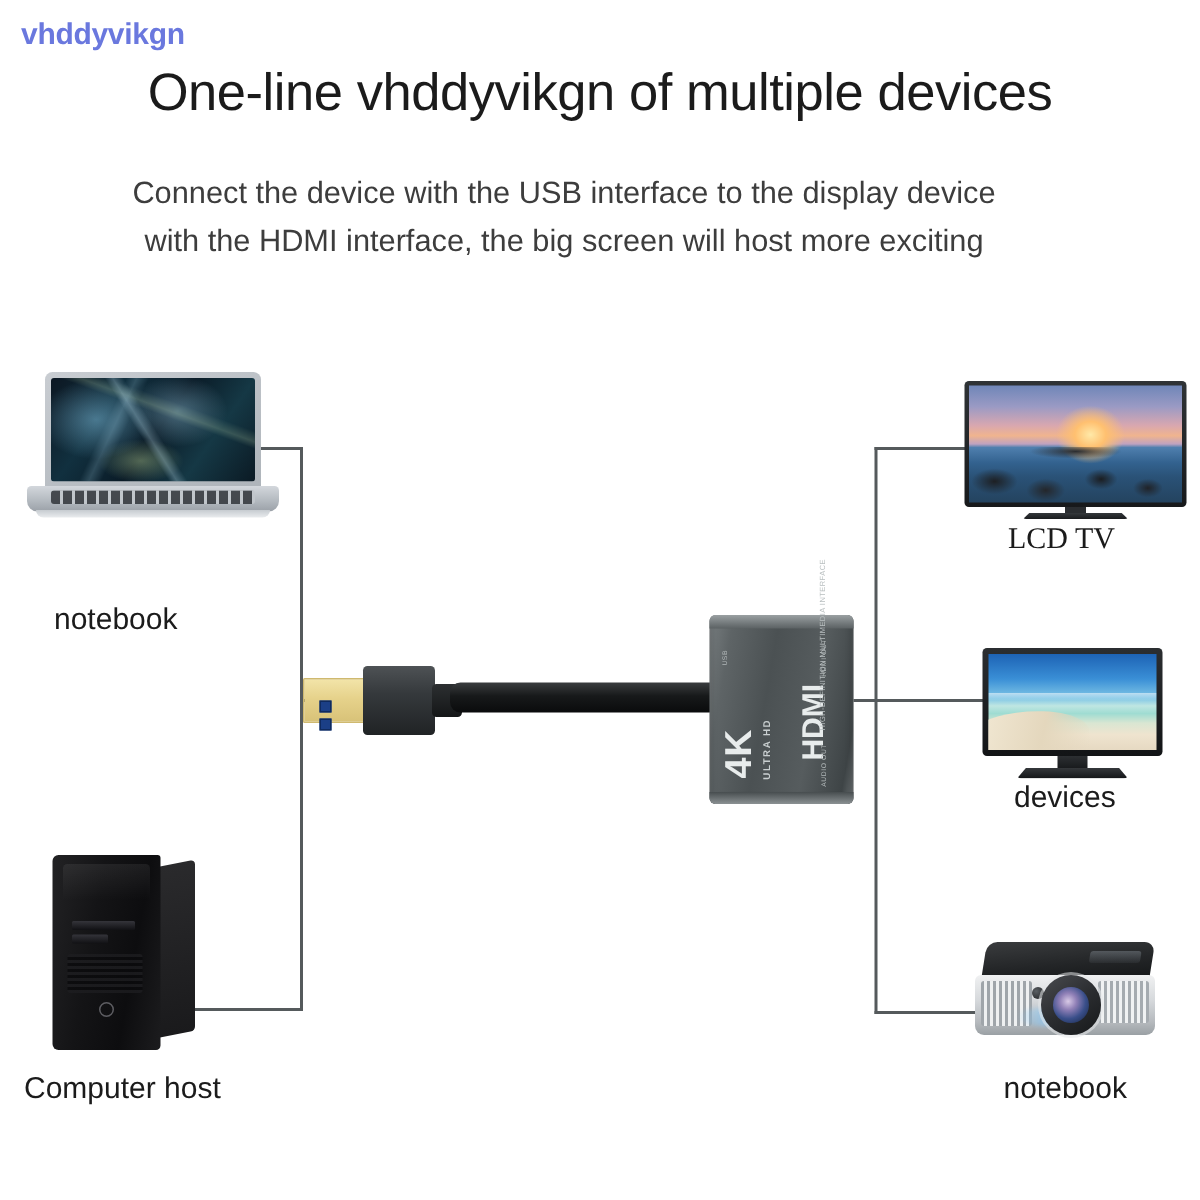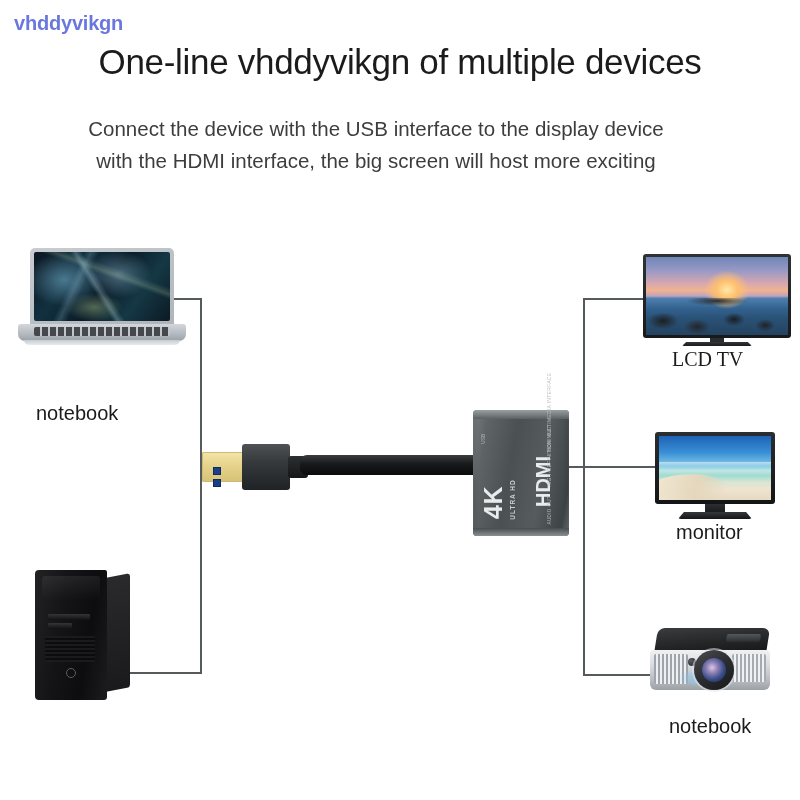--- a/index.html
+++ b/index.html
@@ -418,20 +418,21 @@
 
   <div class="tower">
     <div class="side"></div>
     <div class="front">
       <div class="bay b1"></div>
       <div class="bay b2"></div>
       <div class="grill"></div>
       <div class="pwr"></div>
     </div>
   </div>
+  <div class="dev-label" style="left:16px; top:715px;">Computer host</div>
 
   <div class="usb">
     <div class="gold">
       <div class="pin p1"></div>
       <div class="pin p2"></div>
     </div>
     <div class="shell"></div>
     <div class="neck"></div>
   </div>
   <div class="cable"></div>
@@ -458,21 +459,21 @@
   </div>
   <div class="dev-label" style="left:672px; top:348px;font-family:Liberation Serif, serif;">LCD TV</div>
 
   <div class="mon">
     <div class="bezel">
       <div class="pic"></div>
     </div>
     <div class="stand-neck"></div>
     <div class="stand-foot"></div>
   </div>
-  <div class="dev-label" style="left:676px; top:521px;">monitor</div>
+  <div class="dev-label" style="left:676px; top:521px;">devices</div>
 
   <div class="proj">
     <div class="top"></div>
     <div class="body"></div>
     <div class="vents-l"></div>
     <div class="vents-r"></div>
     <div class="knob"></div>
     <div class="beam"></div>
     <div class="lens-ring"></div>
     <div class="lens"></div>

